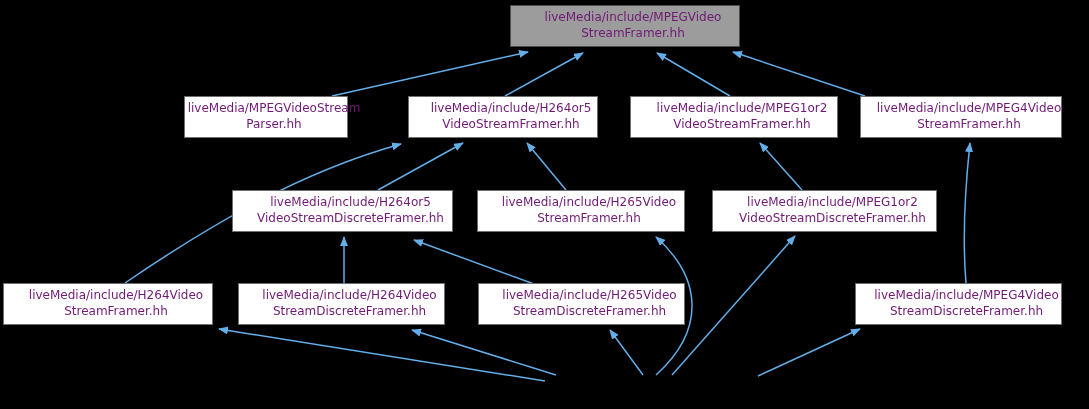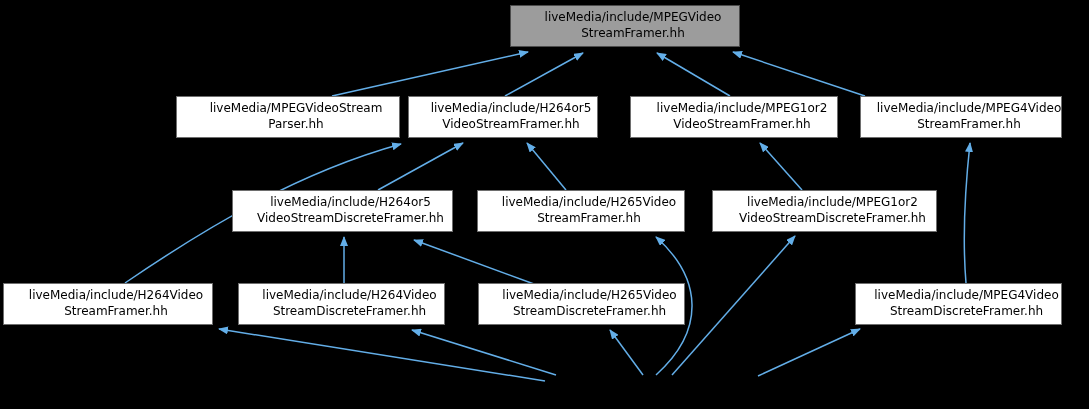--- a/index.html
+++ b/index.html
@@ -19,21 +19,21 @@
   .edge {
     fill: none;
     stroke: #63aee8;
     stroke-width: 1.5px;
   }
   .node {
     position: absolute;
     box-sizing: border-box;
     background: #ffffff;
     border: 1px solid #6e6e6e;
-    color: #000000;
+    color: #701a75;
     font-size: 12px;
     line-height: 1.32;
     display: flex;
     flex-direction: column;
     align-items: center;
     justify-content: center;
     text-align: center;
     white-space: nowrap;
     cursor: pointer;
     padding-left: 16px;
@@ -71,21 +71,21 @@
     <path class="edge" marker-end="url(#arrow)" d="M758,376 L860,329"></path>
     <path class="edge" marker-end="url(#arrow)" d="M672,375 L795,236"></path>
     <path class="edge" marker-end="url(#arrow)" d="M656,375 C706,330 702,278 656,237"></path>
   </svg>
 
   <div class="node highlight" style="left:510px; top:5px;  width:230px; height:42px;">
     <span>liveMedia/include/MPEGVideo</span>
     <span>StreamFramer.hh</span>
   </div>
 
-  <div class="node" style="left:176px; top:96px; width:224px; height:42px;">
+  <div class="node" style="left:184px; top:96px; width:164px; height:42px;">
     <span>liveMedia/MPEGVideoStream</span>
     <span>Parser.hh</span>
   </div>
 
   <div class="node" style="left:408px; top:96px; width:190px; height:42px;">
     <span>liveMedia/include/H264or5</span>
     <span>VideoStreamFramer.hh</span>
   </div>
 
   <div class="node" style="left:630px; top:96px; width:208px; height:42px;">

